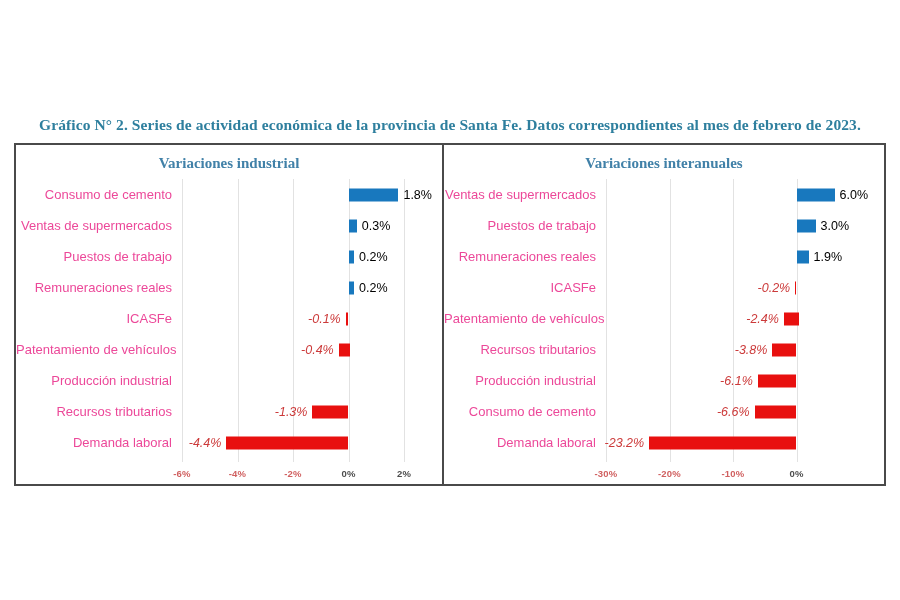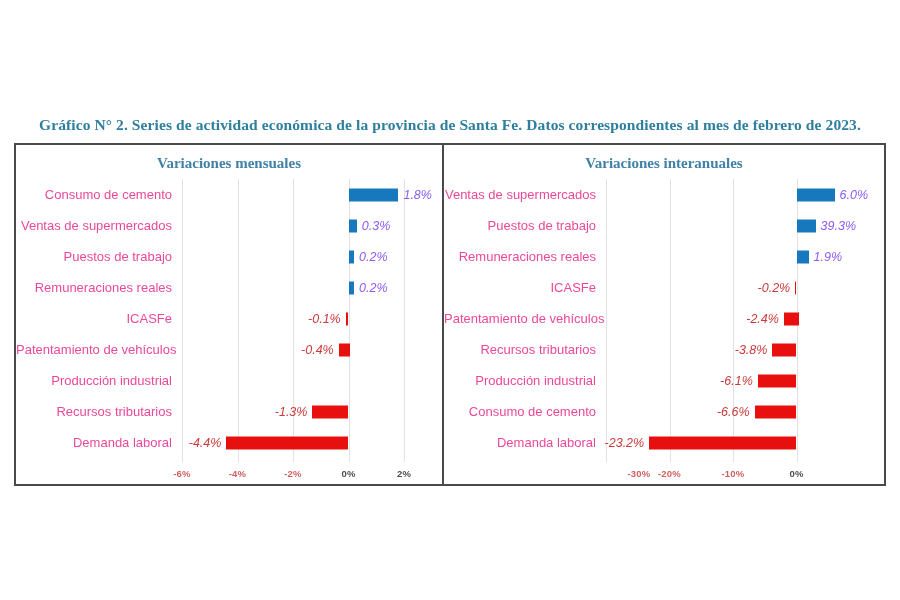--- a/index.html
+++ b/index.html
@@ -34,41 +34,41 @@
   .row { flex: 1; display: flex; align-items: center; }
   .cat {
     flex: 0 0 var(--label-w); box-sizing: border-box; padding-right: 10px;
     text-align: right; font-size: 13px; color: #ec4899; white-space: nowrap;
   }
   .plot { flex: 1; margin-right: var(--right-pad); position: relative; height: 100%; }
   .bar { position: absolute; top: 50%; transform: translateY(-50%); height: 13px; min-width: 1px; }
   .bar.pos { background: var(--positive-bar, #1878BE); }
   .bar.neg { background: var(--negative-bar, #E8100F); }
   .val { position: absolute; top: 50%; transform: translateY(-50%); font-size: 12.5px; white-space: nowrap; }
-  .val.posv { color: #8b5cf6; font-style: italic; }
+  .val.posv { color: #000000; }
   .val.negv { color: var(--negative-text, #CC3A3A); font-style: italic; }
   .axis { position: absolute; left: var(--label-w); right: var(--right-pad); bottom: 0; height: 24px; }
   .tick {
     position: absolute; top: 8px; transform: translateX(-50%);
     font-size: 9.5px; font-weight: bold; letter-spacing: 0.2px;
   }
   .tick.tpos { color: var(--axis-text, #4d4d4d); }
   .tick.tneg { color: var(--negative-tick, #D06060); }
 </style>
 </head>
 <body>
 
 <div class="page">
   <div class="main-title">Gráfico N° 2. Series de actividad económica de la provincia de Santa Fe. Datos correspondientes al mes de febrero de 2023.</div>
 
   <div class="panels">
 
     <section class="panel left">
       <div class="chart" style="--label-w:166px; --right-pad:38px;">
-        <div class="chart-heading">Variaciones mensuales</div>
+        <div class="chart-heading">Variaciones industrial</div>
         <div class="chart-body">
           <div class="grid-overlay">
               <div class="gridline" style="left: 0%;"></div>
               <div class="gridline" style="left: 25%;"></div>
               <div class="gridline" style="left: 50%;"></div>
               <div class="gridline" style="left: 75%;"></div>
               <div class="gridline" style="left: 100%;"></div>
             </div>
           <div class="rows">
               <div class="row">
@@ -157,21 +157,21 @@
                 <div class="cat">Ventas de supermercados</div>
                 <div class="plot">
                   <div class="bar pos" style="left: 75%; width: 15%;"></div>
                   <div class="val posv" style="left: calc(90% + 5px);">6.0%</div>
                 </div>
               </div>
               <div class="row">
                 <div class="cat">Puestos de trabajo</div>
                 <div class="plot">
                   <div class="bar pos" style="left: 75%; width: 7.5%;"></div>
-                  <div class="val posv" style="left: calc(82.5% + 5px);">39.3%</div>
+                  <div class="val posv" style="left: calc(82.5% + 5px);">3.0%</div>
                 </div>
               </div>
               <div class="row">
                 <div class="cat">Remuneraciones reales</div>
                 <div class="plot">
                   <div class="bar pos" style="left: 75%; width: 4.75%;"></div>
                   <div class="val posv" style="left: calc(79.75% + 5px);">1.9%</div>
                 </div>
               </div>
               <div class="row">
@@ -211,21 +211,21 @@
               </div>
               <div class="row">
                 <div class="cat">Demanda laboral</div>
                 <div class="plot">
                   <div class="bar neg" style="left: 17%; width: 58%;"></div>
                   <div class="val negv" style="right: calc(83% + 5px);">-23.2%</div>
                 </div>
               </div>
             </div>
           <div class="axis">
-              <span class="tick tneg" style="left: 0%; margin-left: 33px;">-30%</span>
+              <span class="tick tneg" style="left: 0%;">-30%</span>
               <span class="tick tneg" style="left: 25%;">-20%</span>
               <span class="tick tneg" style="left: 50%;">-10%</span>
               <span class="tick tpos" style="left: 75%;">0%</span>
             </div>
         </div>
       </div>
     </section>
 
   </div>
 </div>

